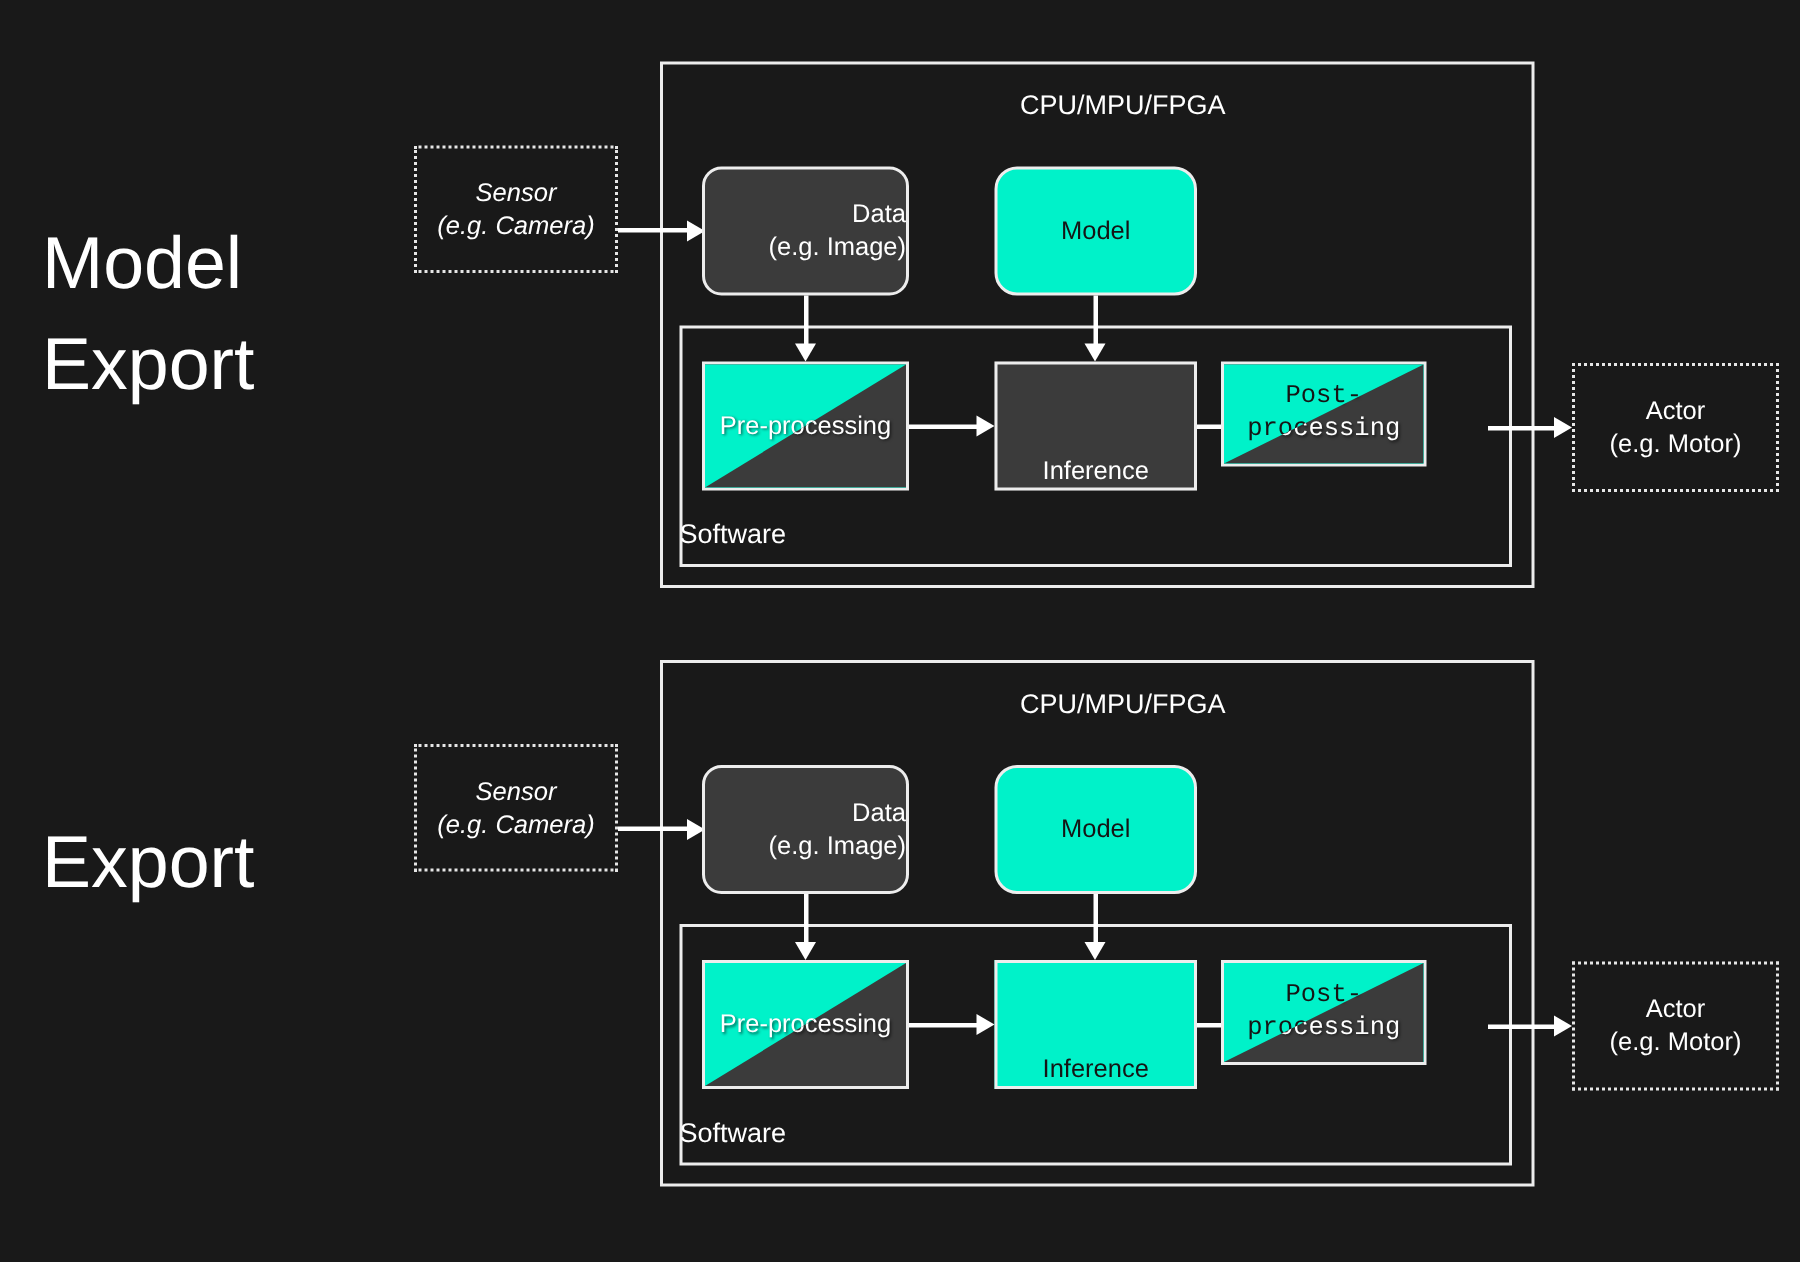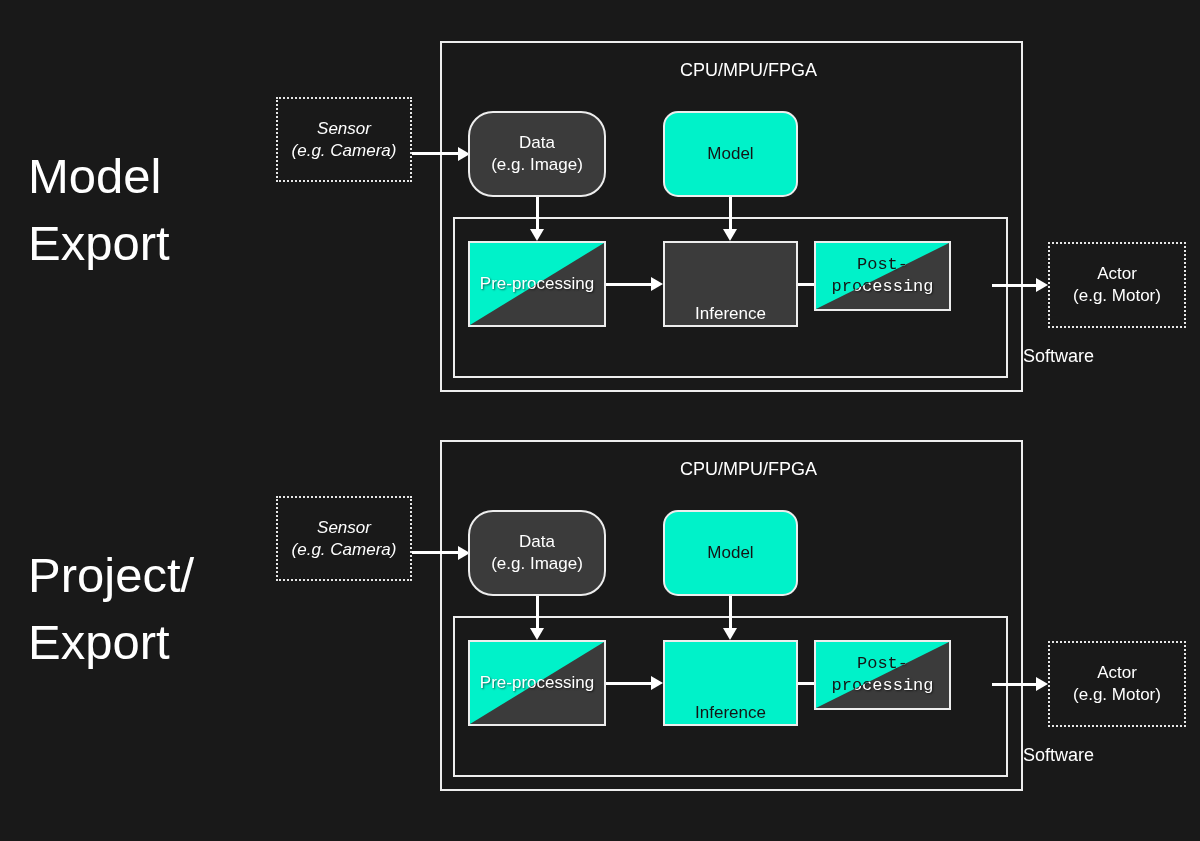--- a/index.html
+++ b/index.html
@@ -16,28 +16,28 @@
   .title{position:absolute;left:28px;top:143px;font-size:49px;line-height:67px;
     color:var(--text-light);font-weight:400;letter-spacing:0;}
   .title div{white-space:nowrap;}
 
   .hw-box{position:absolute;left:440px;top:41px;width:583px;height:351px;
     border:2px solid var(--border);}
   .hw-label{position:absolute;left:457px;top:60px;width:583px;text-align:center;
     font-size:18px;color:var(--text-light);}
   .sw-box{position:absolute;left:453px;top:217px;width:555px;height:161px;
     border:2px solid var(--border);}
-  .sw-label{position:absolute;left:453px;top:346px;width:641px;text-align:right;
+  .sw-label{position:absolute;left:453px;top:346px;width:641px;text-align:left;
     font-size:18px;color:var(--text-light);}
 
   .node{position:absolute;display:flex;flex-direction:column;align-items:center;
     justify-content:center;text-align:center;font-size:17px;line-height:22px;
     color:var(--text-light);border:2px solid var(--border);}
   .n-sensor{left:276px;top:97px;width:136px;height:85px;border-style:dotted;border-color:#E6E6E6;font-style:italic;}
-  .n-data{left:468px;top:111px;width:138px;height:86px;border-radius:25px;background:var(--box-dark);}
+  .n-data{left:468px;top:111px;width:138px;height:86px;border-radius:13px;background:var(--box-dark);align-items:flex-end;}
   .n-model{left:663px;top:111px;width:135px;height:86px;border-radius:15px;
     background:var(--accent);color:var(--text-dark);}
   .n-pre{left:468px;top:241px;width:138px;height:86px;}
   .n-inf{left:663px;top:241px;width:135px;height:86px;background:var(--box-dark);justify-content:flex-end;}
   .n-inf.accent{background:var(--accent);color:var(--text-dark);}
   .n-post{left:814px;top:241px;width:137px;height:70px;font-family:Liberation Mono, monospace;}
   .n-actor{left:1048px;top:242px;width:138px;height:86px;border-style:dotted;border-color:#E6E6E6;justify-content:center;}
 
   .split{background:transparent;}
   .layer{position:absolute;inset:0;display:flex;flex-direction:column;align-items:center;
@@ -147,21 +147,20 @@
     </div>
 
     <div class="node n-actor">
       <span>Actor</span>
       <span>(e.g. Motor)</span>
     </div>
   </div>
 
   <div class="diagram" id="diagram-bottom">
     <div class="title">
-      <div>Project/</div>
       <div>Export</div>
     </div>
 
     <div class="hw-box"></div>
     <div class="hw-label">CPU/MPU/FPGA</div>
 
     <div class="node n-sensor">
       <span>Sensor</span>
       <span>(e.g. Camera)</span>
     </div>

